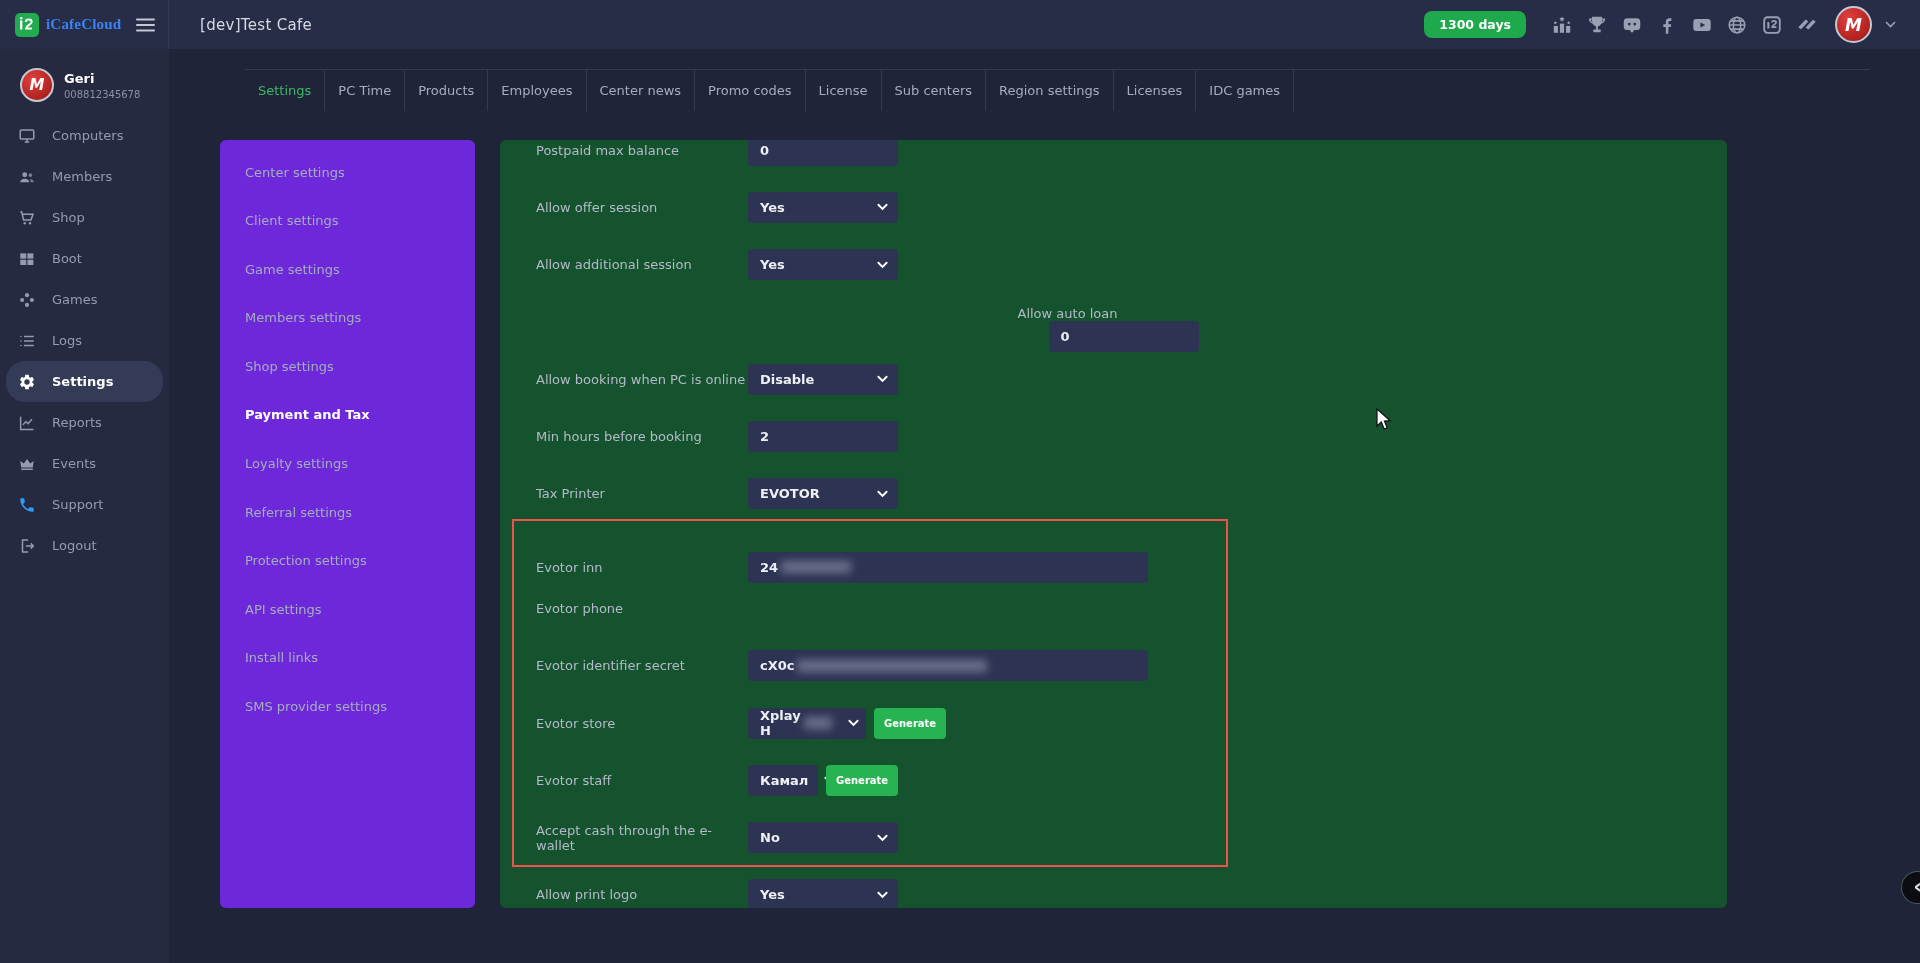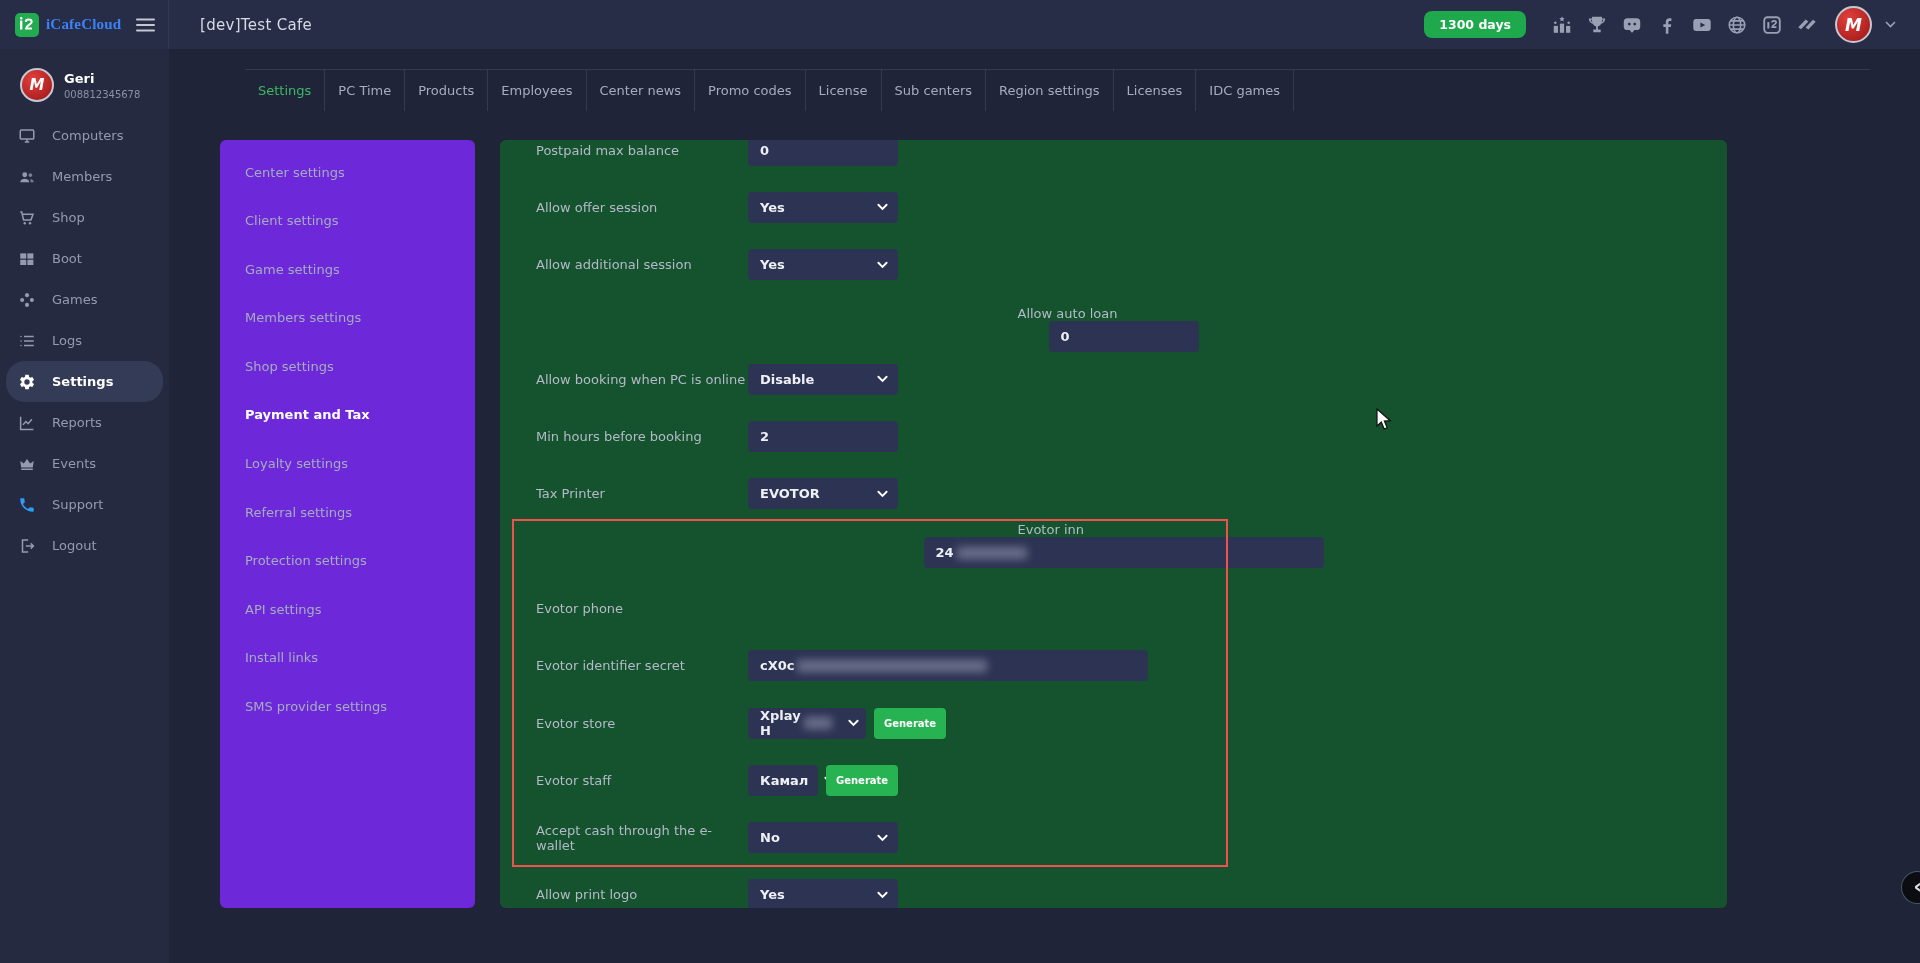--- a/index.html
+++ b/index.html
@@ -375,21 +375,21 @@
           <span class="f-label">Tax Printer</span>
           <div class="ctl select" style="width: 150px;">
             <span class="val">EVOTOR</span>
             <span class="chev">
               <svg class="chev" width="19" height="8" viewBox="0 0 12 8">
                 <path d="M1.5 1.5L6 6l4.5-4.5" stroke="#fff" stroke-width="2.1" fill="none" stroke-linecap="round"></path>
               </svg>
             </span>
           </div>
         </div>
-        <div class="form-row" style="top: 382px; flex-direction: column;">
+        <div class="form-row" style="top: 411px;">
           <span class="f-label">Evotor inn</span>
           <div class="ctl input" style="width: 400px;">
             <span class="val">24</span>
             <span class="redact" style="width: 70px;"></span>
           </div>
         </div>
         <div class="form-row" style="top: 452.4px;">
           <span class="f-label">Evotor phone</span>
         </div>
         <div class="form-row" style="top: 509.7px;">

